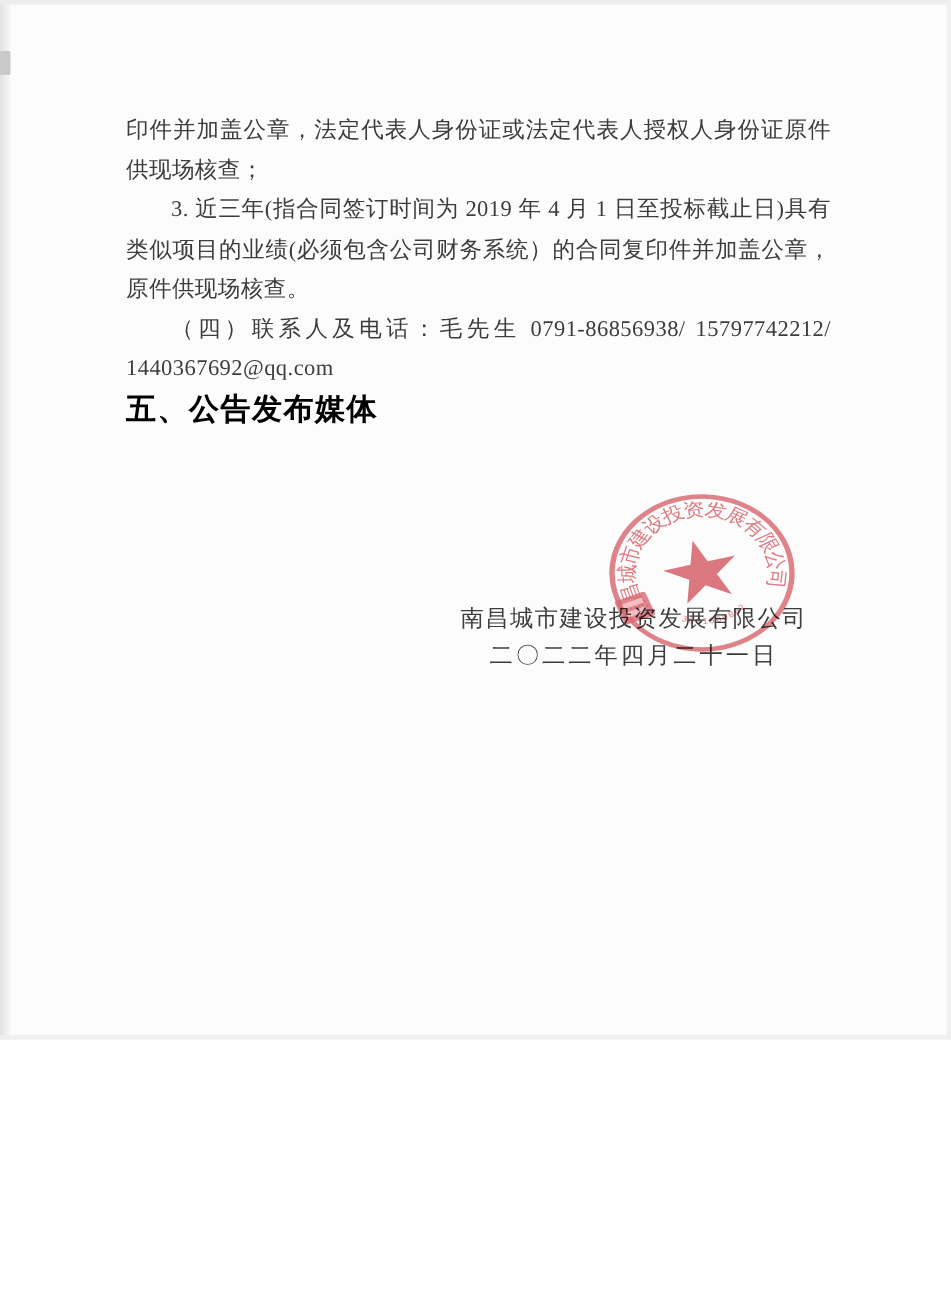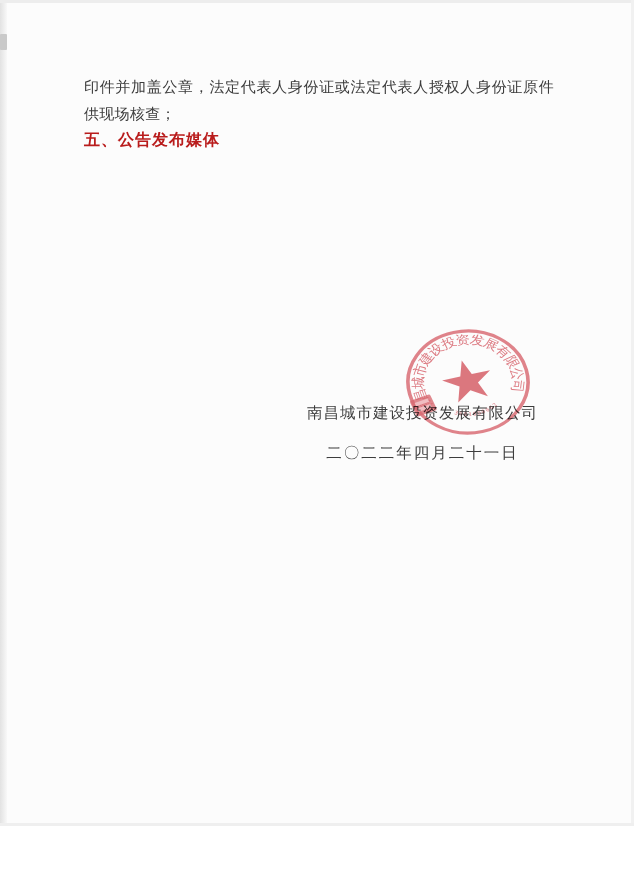--- a/index.html
+++ b/index.html
@@ -4,21 +4,21 @@
 <style>
   html,body{margin:0;padding:0;}
   body{
     width:634px;height:869px;
     background:#ffffff;
     font-family:"Liberation Serif","DejaVu Serif",serif;
     overflow:hidden;
   }
   .scan-page{
     position:relative;
-    width:634px;height:826px;
+    width:634px;height:693px;
     background:#fcfcfc;
     box-sizing:border-box;
   }
   
   .edge-left{
     position:absolute;left:0;top:0;bottom:0;width:7px;
     background:linear-gradient(to right,#e2e2e2,#f8f8f8);
   }
   .edge-top{
     position:absolute;left:0;top:0;right:0;height:3px;
@@ -43,37 +43,37 @@
     color:#3c3c3c;
     font-size:15px;
     line-height:26.5px;
     text-align:justify;
     letter-spacing:0.3px;
   }
   .doc-body p{margin:0;}
   .doc-body p.indent{text-indent:2em;}
   .doc-heading{
     margin:0;
-    font-size:16px;
+    font-size:20px;
     line-height:26.5px;
     font-weight:bold;
-    color:#b91c1c;
+    color:#000000;
     letter-spacing:1px;
   }
   
   .signature{
     position:absolute;
     right:96px;top:402px;
     text-align:center;
     color:#3d3d3d;
     font-size:15.5px;
     letter-spacing:1px;
   }
   .signature .sig-company{line-height:22px;}
-  .signature .sig-date{line-height:22px;margin-top:18px;letter-spacing:2px;}
+  .signature .sig-date{line-height:22px;margin-top:3px;letter-spacing:2px;}
   
   .stamp{
     position:absolute;
     left:392px;top:312px;
     width:152px;height:140px;
     mix-blend-mode:multiply;
     opacity:0.88;
   }
 </style>
 </head>
@@ -82,20 +82,22 @@
 <div class="scan-page">
 
   <div class="edge-left"></div>
   <div class="edge-top"></div>
   <div class="edge-right"></div>
   <div class="edge-bottom"></div>
   <div class="edge-smudge"></div>
 
   <div class="doc-body">
     <p>印件并加盖公章，法定代表人身份证或法定代表人授权人身份证原件供现场核查；</p>
+    <p class="indent">3. 近三年(指合同签订时间为 2019 年 4 月 1 日至投标截止日)具有类似项目的业绩(必须包含公司财务系统）的合同复印件并加盖公章，原件供现场核查。</p>
+    <p class="indent">（四）联系人及电话：毛先生  0791-86856938/ 15797742212/ 1440367692@qq.com</p>
     <h2 class="doc-heading">五、公告发布媒体</h2>
   </div>
 
   <div class="signature">
     <div class="sig-company">南昌城市建设投资发展有限公司</div>
     <div class="sig-date">二〇二二年四月二十一日</div>
   </div>
 
   <div class="stamp">
     <svg width="152" height="140" viewBox="-76 -70 152 140">

